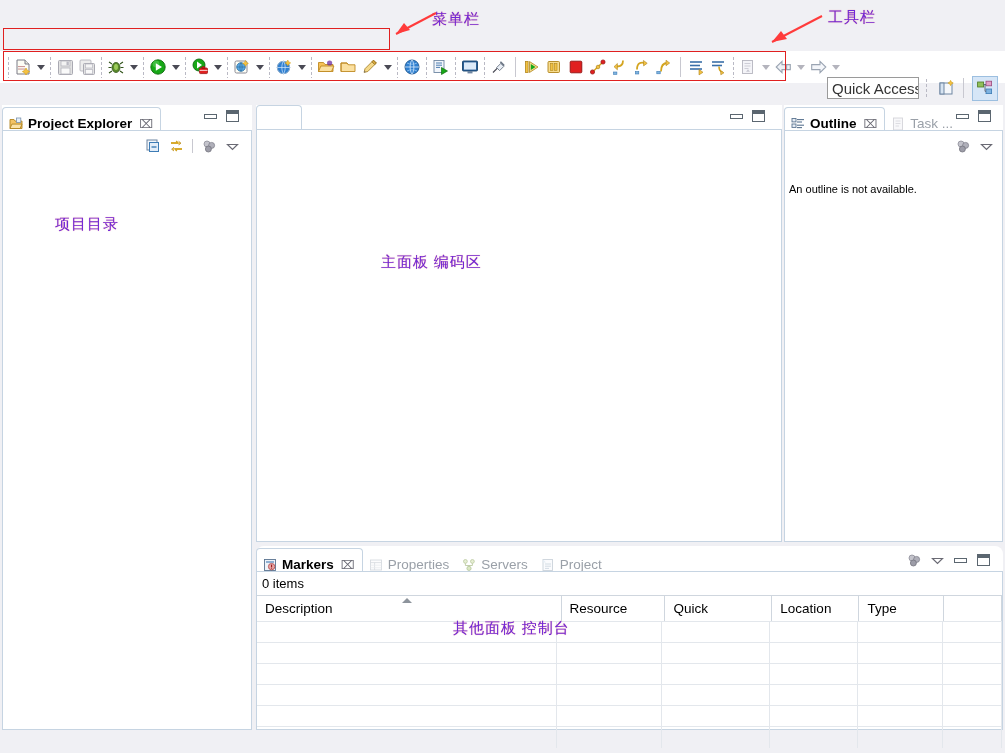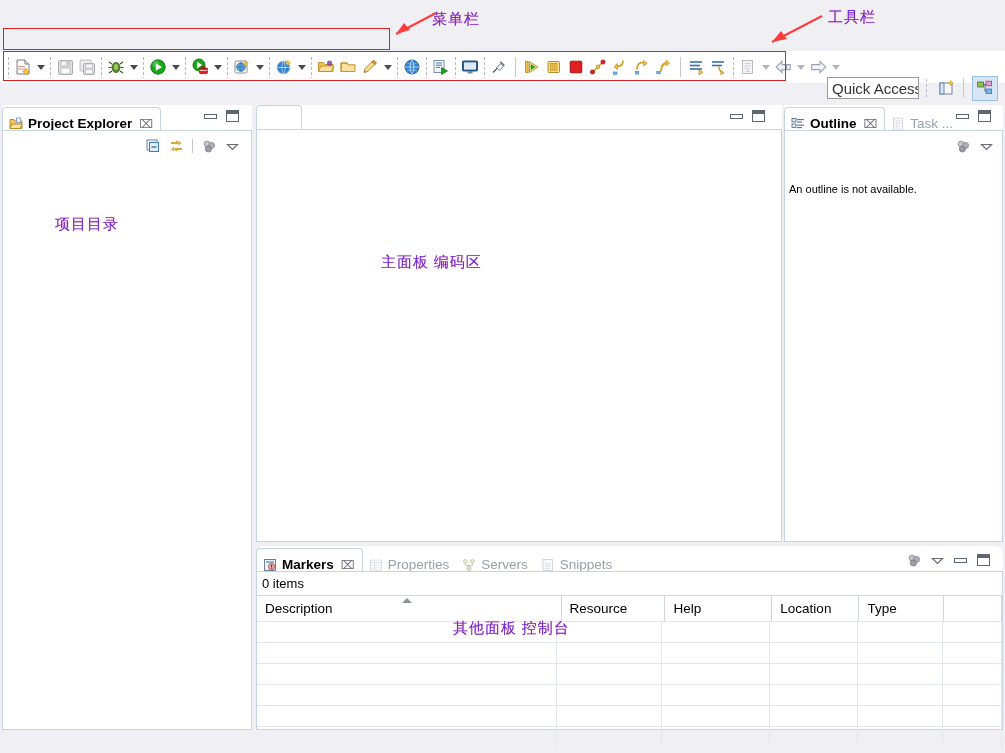--- a/index.html
+++ b/index.html
@@ -658,21 +658,21 @@
             <svg width="14" height="14" viewBox="0 0 14 14" style="display: block;">
               <rect x="2" y="1.5" width="9.5" height="11" fill="#f6f9fc" stroke="#97a6b6" stroke-width=".9"></rect>
               <path d="M2 1.5l3 3h-3z" fill="#cddcea"></path>
               <g stroke="#9fb2c4" stroke-width=".9">
                 <line x1="4" y1="6" x2="10" y2="6"></line>
                 <line x1="4" y1="8.2" x2="10" y2="8.2"></line>
                 <line x1="4" y1="10.4" x2="8" y2="10.4"></line>
               </g>
             </svg>
           </span>
-          <span>Snippets</span>
+          <span>Project</span>
         </div>
       </div>
     <div class="viewctl-row" style="left:648px; top:5px;">
       <span class="vc">
         <svg width="15" height="15" viewBox="0 0 15 15">
           <circle cx="5" cy="5" r="3" fill="#c4c4cc" stroke="#8e8e99" stroke-width=".8"></circle>
           <circle cx="9.6" cy="6.4" r="3" fill="#b0b0ba" stroke="#83838e" stroke-width=".8"></circle>
           <circle cx="6.4" cy="10" r="3" fill="#9d9da8" stroke="#75757f" stroke-width=".8"></circle>
         </svg>
       </span>
@@ -694,21 +694,21 @@
       <div class="mk-table">
         <div class="mk-head" id="mk-head">
             <div class="mk-th" style="width: 308px;">
               <span>Description</span>
               <span class="sortarrow"></span>
             </div>
             <div class="mk-th" style="width: 105px;">
               <span>Resource</span>
             </div>
             <div class="mk-th" style="width: 108px;">
-              <span>Help</span>
+              <span>Quick</span>
             </div>
             <div class="mk-th" style="width: 88px;">
               <span>Location</span>
             </div>
             <div class="mk-th" style="width: 85px;">
               <span>Type</span>
             </div>
             <div class="mk-th" style="width: 59px;">
               <span></span>
             </div>

